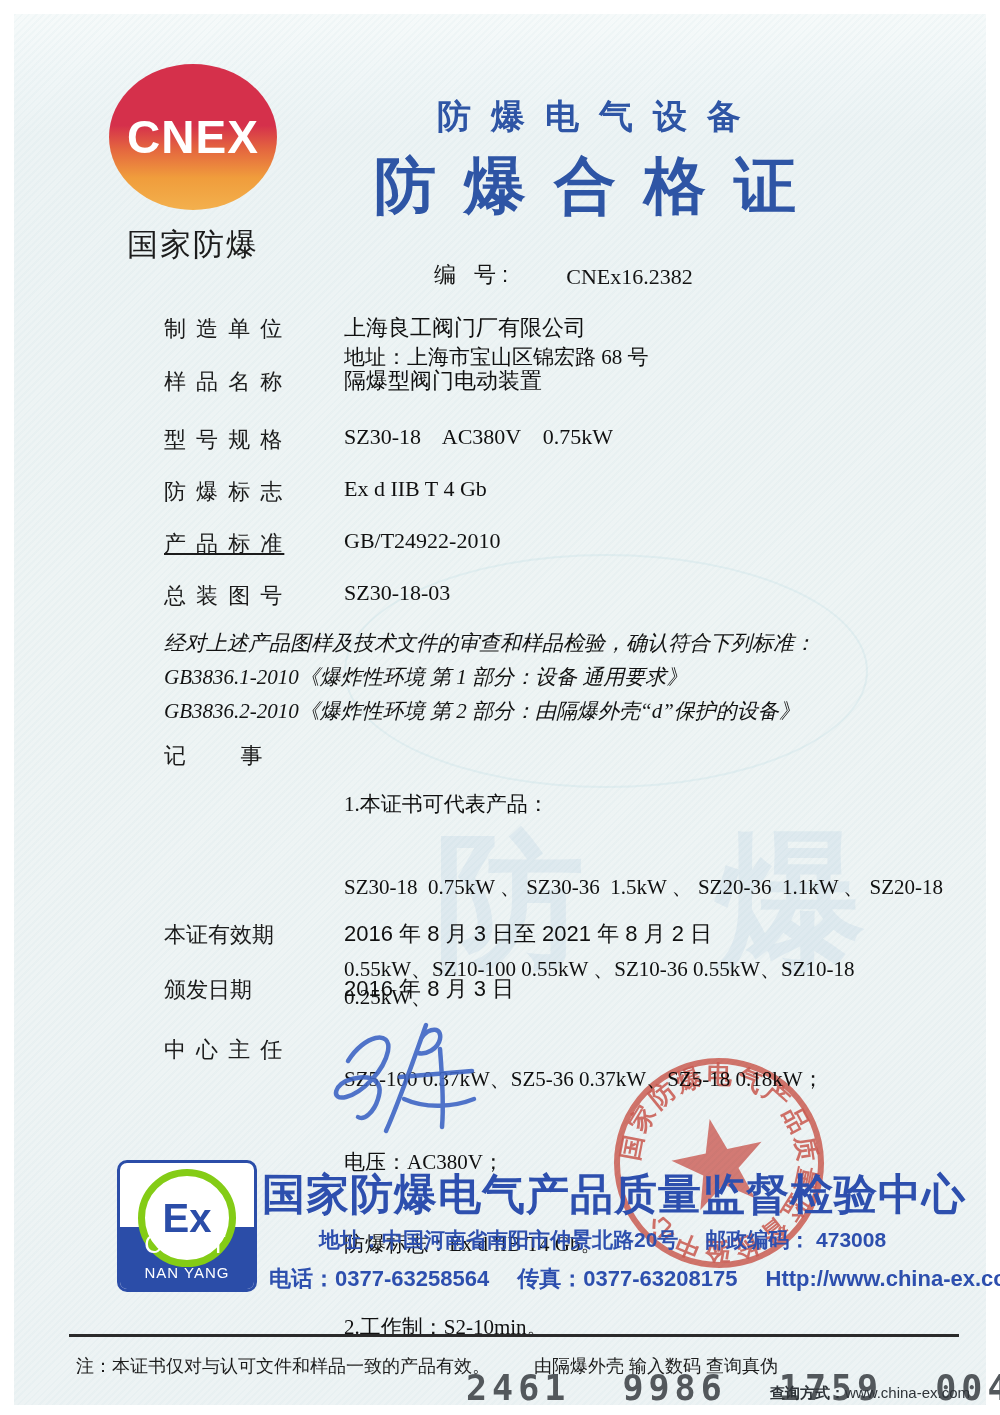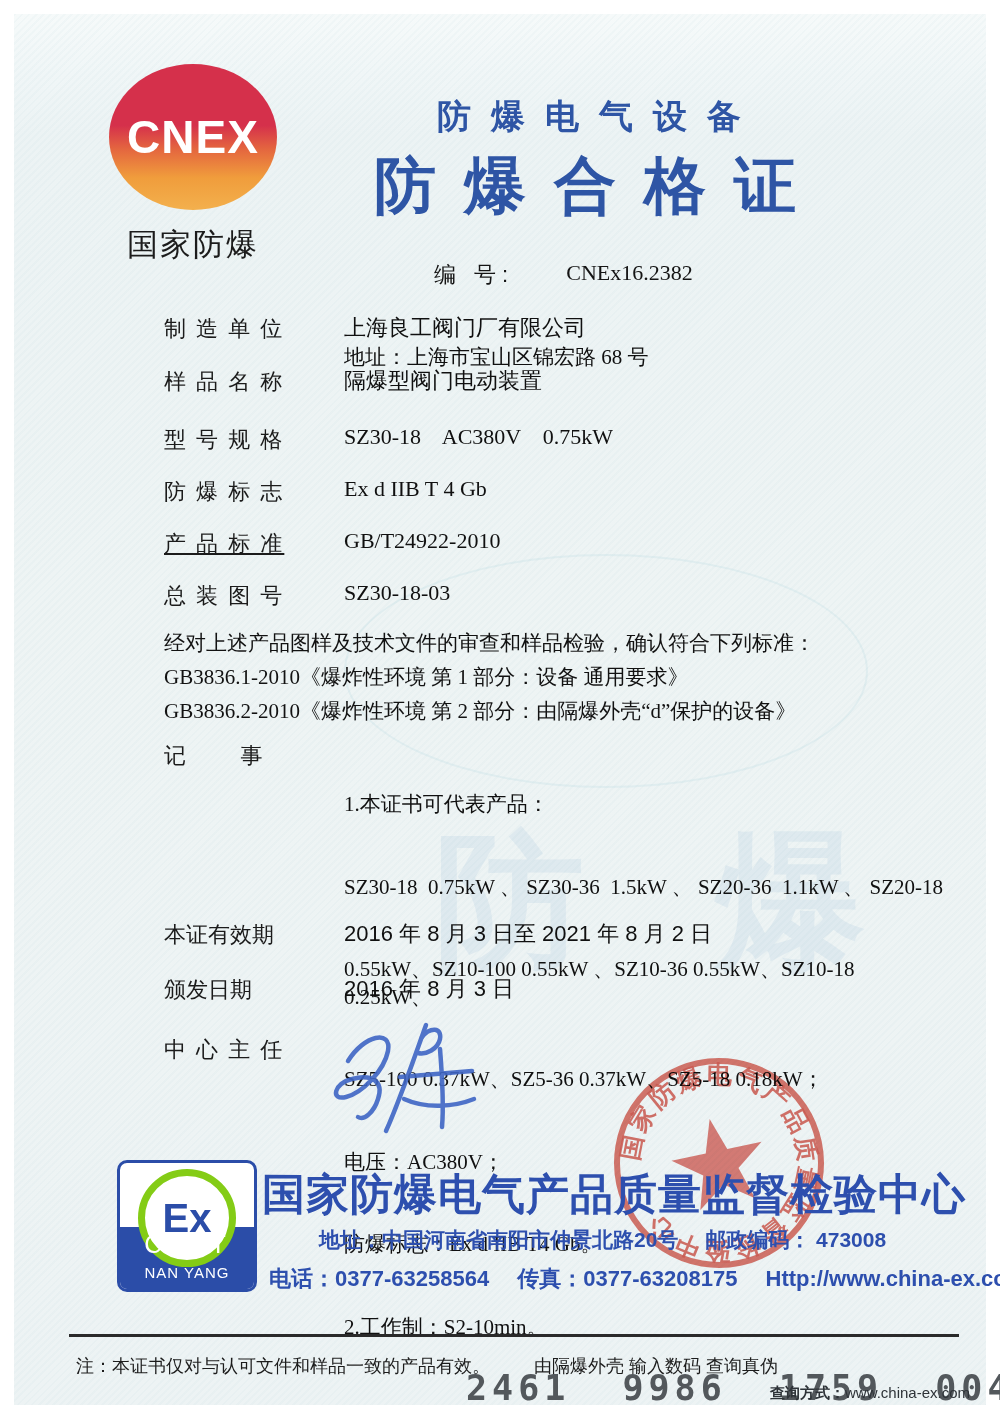--- a/index.html
+++ b/index.html
@@ -18,29 +18,29 @@
   
   .cnex-oval{
     width:168px;height:146px;border-radius:50%;
     background:linear-gradient(180deg,#d5304b 0%,#d5304b 42%,#e4653f 58%,#f09d3c 78%,#f3b04d 100%);
     display:flex;align-items:center;justify-content:center;
   }
   .cnex-text{color:#ffffff;font-weight:bold;font-size:46px;letter-spacing:1px;font-family:"Liberation Sans",sans-serif;}
   .cnex-caption{width:168px;text-align:center;margin-top:14px;font-size:31px;color:#1c1c1c;letter-spacing:2px;}
   .hdr-sub{left:180px;top:80px;width:810px;text-align:center;font-size:34px;font-weight:bold;color:#2e55a5;letter-spacing:20px;}
   .hdr-title{left:180px;top:130px;width:810px;text-align:center;font-size:62px;font-weight:bold;color:#2e55a5;letter-spacing:28px;}
-  .cert-no{left:420px;top:246px;font-size:22px;color:#141414;display:flex;}
+  .cert-no{left:420px;top:246px;font-size:22px;color:#141414;display:flex;align-items:flex-end;}
   .cert-no .lab{letter-spacing:6px;}
   .cert-no .val{margin-left:52px;font-family:"Liberation Serif",serif;}
   
   .flabel{left:150px;font-size:22px;color:#1b1b1b;font-weight:500;letter-spacing:2px;white-space:pre;}
   .fvalue{left:330px;font-size:22px;color:#101010;font-family:"Liberation Serif","DejaVu Serif",serif;white-space:pre;}
   
   .standards{left:150px;top:612px;width:760px;font-size:21px;color:#121212;
-    font-family:"Liberation Serif","DejaVu Serif",serif;line-height:34px;}
+    font-family:"Liberation Serif","DejaVu Serif",serif;line-height:34px;font-style:italic;}
   .remarks{left:330px;top:722px;width:600px;font-size:21px;color:#101010;
     font-family:"Liberation Serif","DejaVu Serif",serif;line-height:27.5px;white-space:pre-wrap;}
   
   .sig{left:300px;top:1005px;}
   
   .seal{left:594px;top:1038px;width:222px;height:222px;transform:rotate(-12deg);
     mix-blend-mode:multiply;opacity:0.92;}
   
   .wm{left:420px;top:790px;font-size:150px;color:rgba(120,170,205,0.13);letter-spacing:45px;font-weight:bold;}
   .wm2{left:330px;top:540px;width:520px;height:230px;border:2px solid rgba(140,195,215,0.14);border-radius:50%;}

